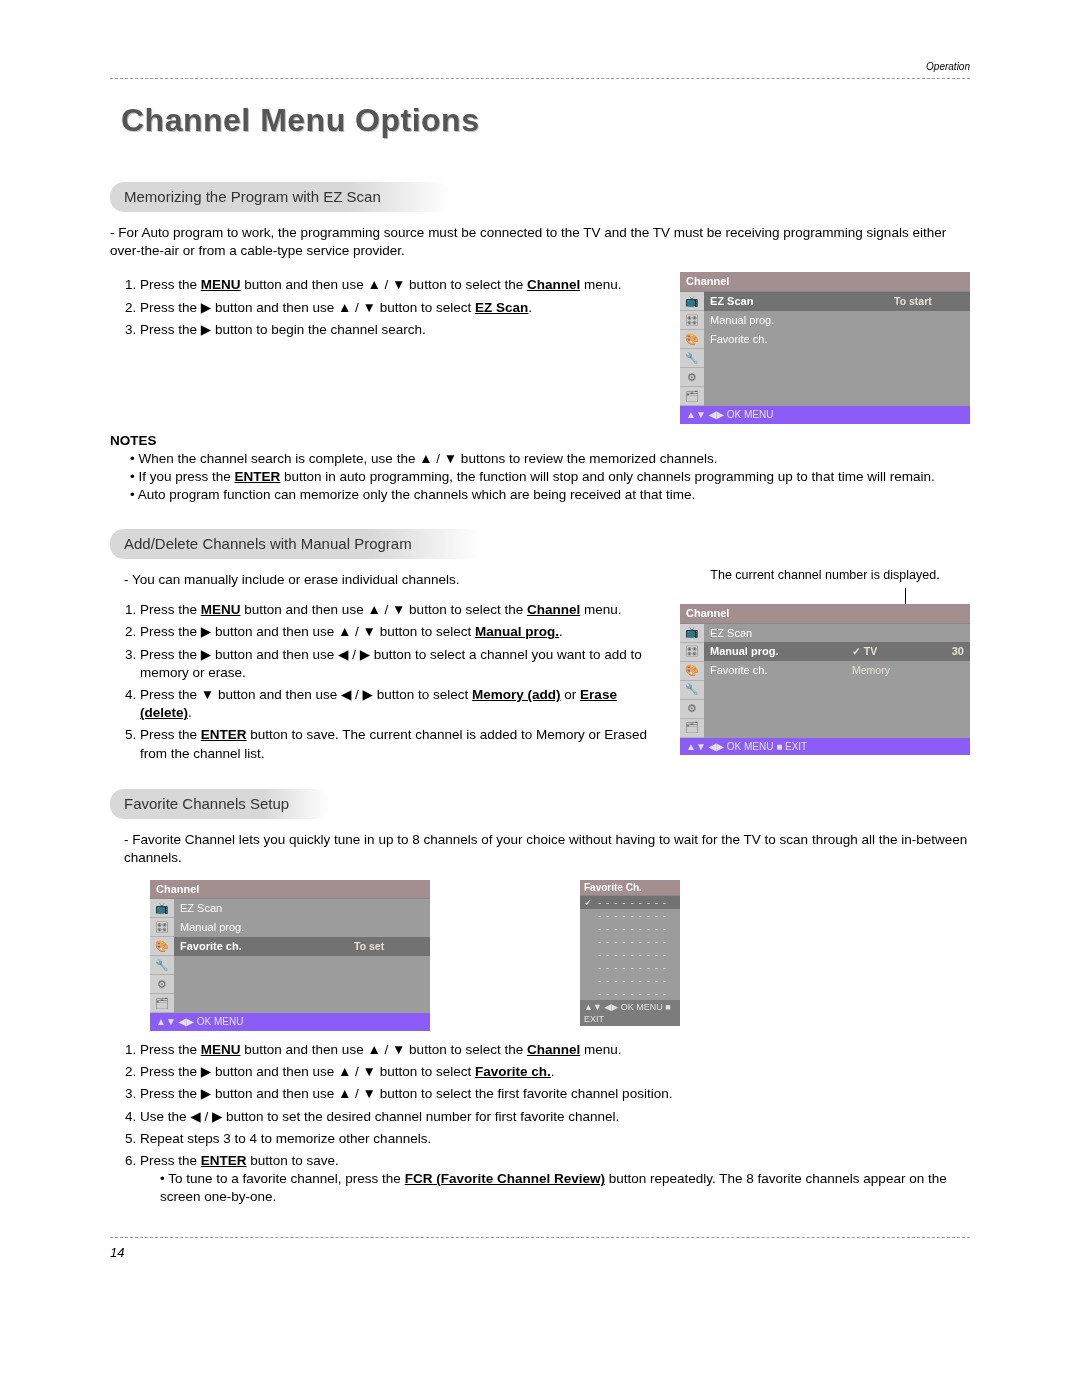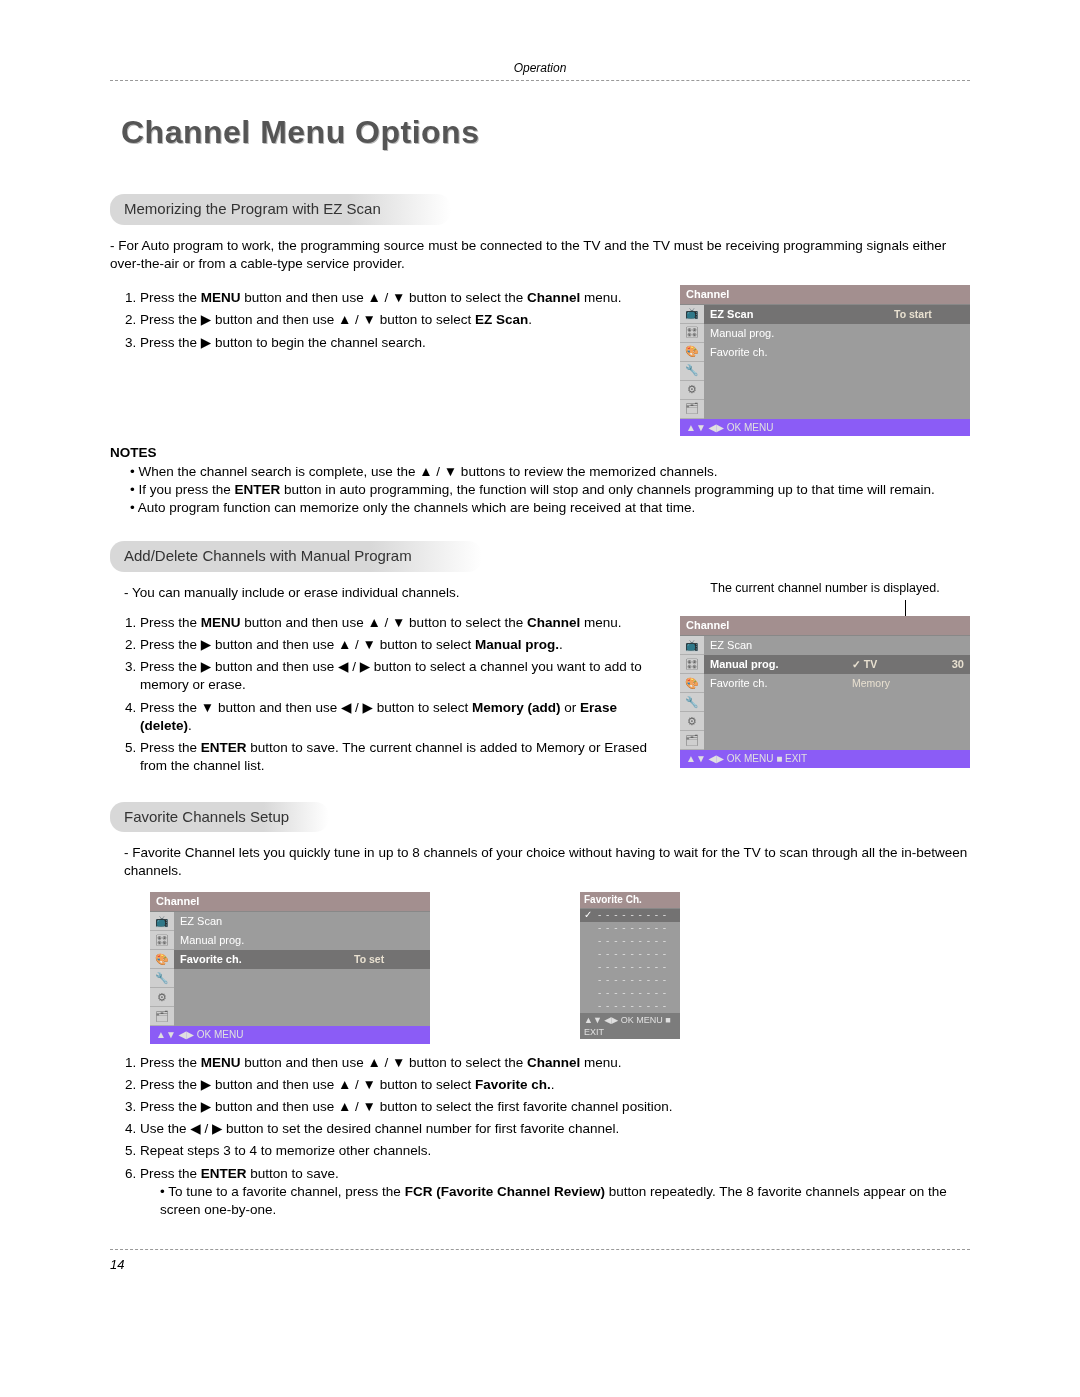--- a/index.html
+++ b/index.html
@@ -13,26 +13,26 @@
   }
   .page {
     width: 1080px;
     min-height: 1397px;
     padding: 60px 110px 40px 110px;
     box-sizing: border-box;
     position: relative;
   }
   .header-bar {
     display: flex;
-    justify-content: center;
+    justify-content: flex-end;
     font-style: italic;
-    font-size: 12px;
+    font-size: 10px;
     padding-bottom: 4px;
     border-bottom: 1px dashed #999;
-    margin-bottom: 30px;
+    margin-bottom: 20px;
   }
   h1.title {
     font-size: 32px;
     font-weight: bold;
     color: #555;
     text-shadow: 1px 1px 0 #bbb;
     margin: 0 0 30px 11px;
     letter-spacing: 0.5px;
   }
   .heading-pill {
@@ -132,21 +132,21 @@
   .fav-footer { background:#7c7c7c; color:#e0e0e0; font-size:9px; padding:1px 4px; }
 
   .footer-line {
     border-top:1px dashed #999;
     margin-top:30px;
     padding-top:6px;
     font-style:italic;
     font-size:13px;
   }
 
-  b { font-weight:bold; }
+  b { font-weight:bold;text-decoration:underline; }
 
   .fav-dual { display:flex; gap:80px; margin:6px 0 10px 40px; align-items:flex-start; }
 
 </style>
 </head>
 <body>
 
 <div class="page">
 
   <div class="header-bar">

